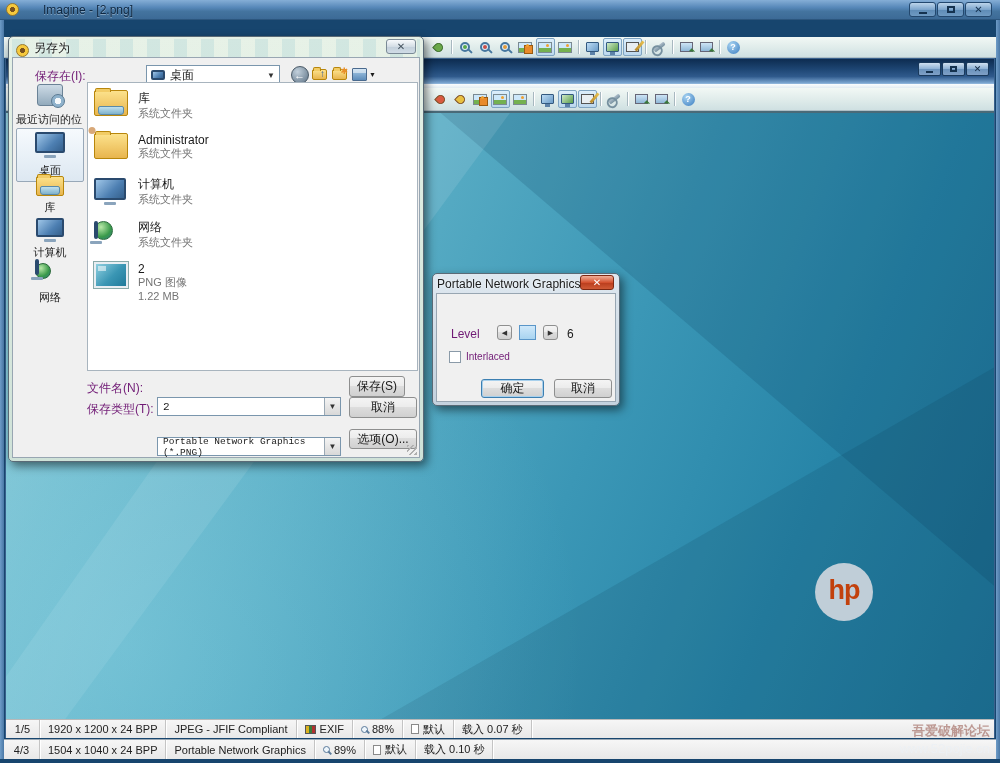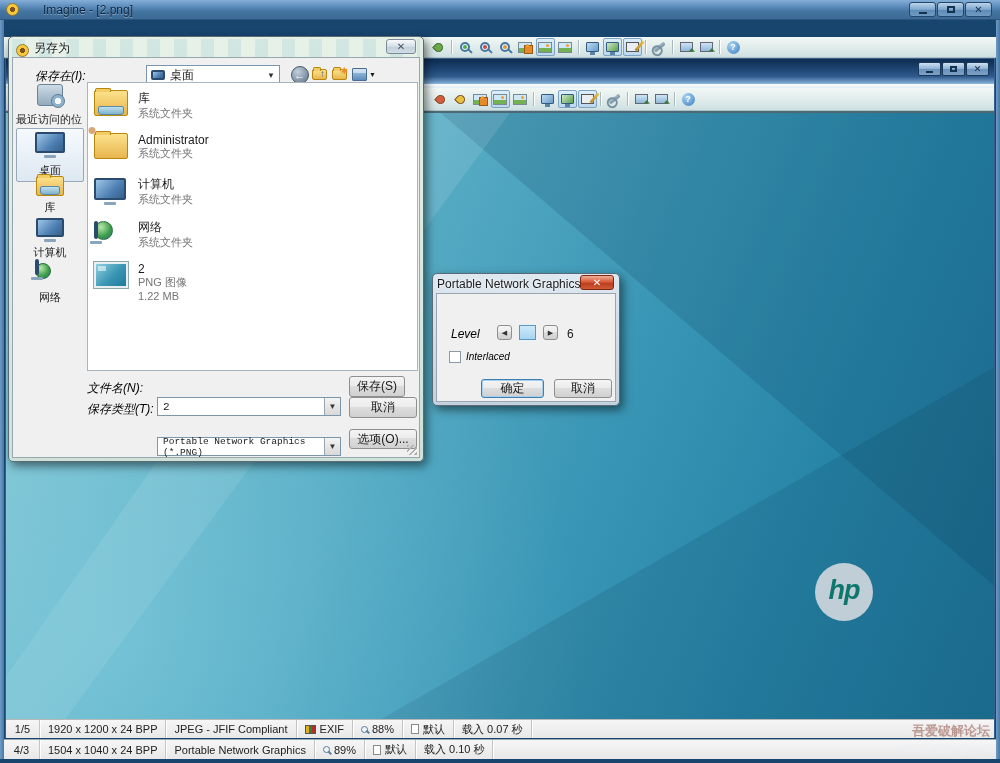--- a/index.html
+++ b/index.html
@@ -83,21 +83,21 @@
   .image-area { left:0; top:52px; width:988px; height:608px; overflow:hidden;
     background:linear-gradient(112deg,#93ccd9 0%,#74bdcf 16%,#58acc4 36%,#3b97b6 58%,#2785a8 78%,#1d7397 100%);
     border-top:2px solid #4a6a78; }
   .facet { position:absolute; inset:0; }
   .facet.f1 { background:rgba(8,52,78,.16); clip-path:polygon(44% 0,100% 0,100% 78%); }
   .facet.f2 { background:rgba(8,48,72,.13); clip-path:polygon(100% 42%,100% 100%,38% 100%); }
   .facet.f3 { background:rgba(255,255,255,.10); clip-path:polygon(40% 0,51% 0,6% 100%,0 100%,0 93%); }
   .facet.f4 { background:radial-gradient(circle at 12% 88%,rgba(150,225,240,.30),rgba(150,225,240,0) 45%); }
   .hp-logo { left:809px; top:450px; width:58px; height:58px; border-radius:50%;
     background:rgba(206,214,221,.92); display:flex; align-items:center; justify-content:center; }
-  .hp-text { font-style:italic; font-weight:bold; font-size:27px; color:#0f766e; letter-spacing:-1px;
+  .hp-text { font-weight:bold; font-size:27px; color:#c2410c; letter-spacing:-1px;
     transform:translateY(-2px); }
 
   
   .statusbar { background:linear-gradient(#f6f6f6,#e8e8e8); border-top:1px solid #b8b8b8;
     display:flex; align-items:center; font-size:11px; color:#222; }
   .child-status { left:0; top:660px; width:988px; height:19px; }
   .main-status { left:4px; top:739px; width:992px; height:20px; border-top:1px solid #9aa8b4; }
   .seg { padding:0 8px; display:flex; align-items:center; gap:4px; border-right:1px solid #c4c4c4;
     box-shadow:1px 0 0 #fff; height:100%; white-space:nowrap; }
   .mini-mag { width:7px; height:7px; border:1.5px solid #5a7a9a; border-radius:50%; position:relative; background:#eef6fc; }
@@ -117,21 +117,21 @@
   .save-dlg { left:8px; top:36px; width:416px; height:426px; }
   .save-glass { background:linear-gradient(#e6f1e6,#cfe2d8);}
   .save-title { left:4px; top:3px; height:18px; right:4px; display:flex; align-items:flex-end;
     background:repeating-linear-gradient(90deg,rgba(130,190,205,.20) 0 13px,rgba(255,255,255,.05) 13px 27px); }
   .dlg-close { position:absolute; right:8px; top:3px; width:30px; height:15px; border:1px solid #7a8a96; border-radius:3px;
     background:linear-gradient(#f8fafc,#d4dee6 50%,#c2cfda 51%,#d0dce6); display:flex; align-items:center; justify-content:center;
     color:#44525e; font-size:10px; font-weight:bold; line-height:1; }
   .dlg-close.red { background:linear-gradient(#f0b09a,#d4512f 50%,#b93c1c 51%,#cf5a36); border-color:#7e2812; color:#fff; width:34px; }
   .save-client { left:4px; top:21px; width:408px; height:401px; }
 
-  .row-label { color:#000000;font-style:italic; }
+  .row-label { color:#701a75; }
   .combo { background:#fff; border:1px solid #7a96ad; display:flex; align-items:center; position:relative; }
   .combo-arrow { position:absolute; right:0; top:0; bottom:0; width:16px;
     background:linear-gradient(#f4f4f4,#d8d8d8); border-left:1px solid #9aa8b4;
     display:flex; align-items:center; justify-content:center; font-size:8px; color:#333; }
   .mono { font-family:"Liberation Mono","DejaVu Sans Mono",monospace; }
 
   .nav-ico { width:19px; height:19px; display:flex; align-items:center; justify-content:center; }
   .nav-back { width:18px; height:18px; border-radius:50%; color:#fff; font-size:11px;
     background:radial-gradient(circle at 35% 30%,#c2d0dc,#5c7184); border:1px solid #4a5a68;
     display:flex; align-items:center; justify-content:center; }

